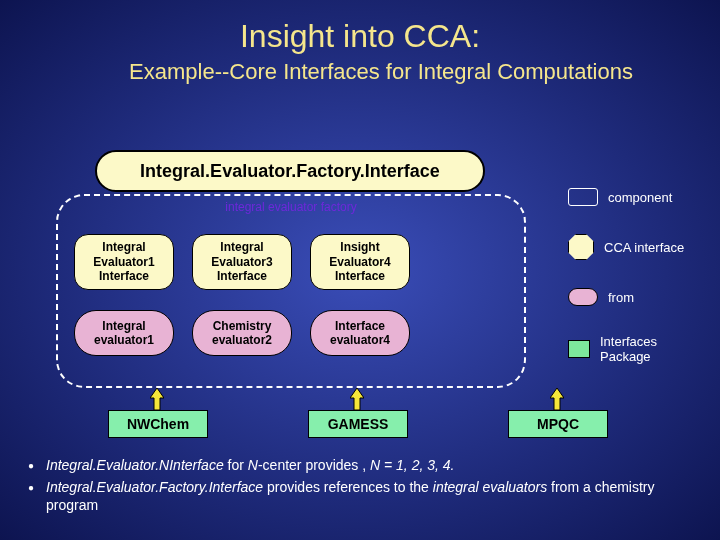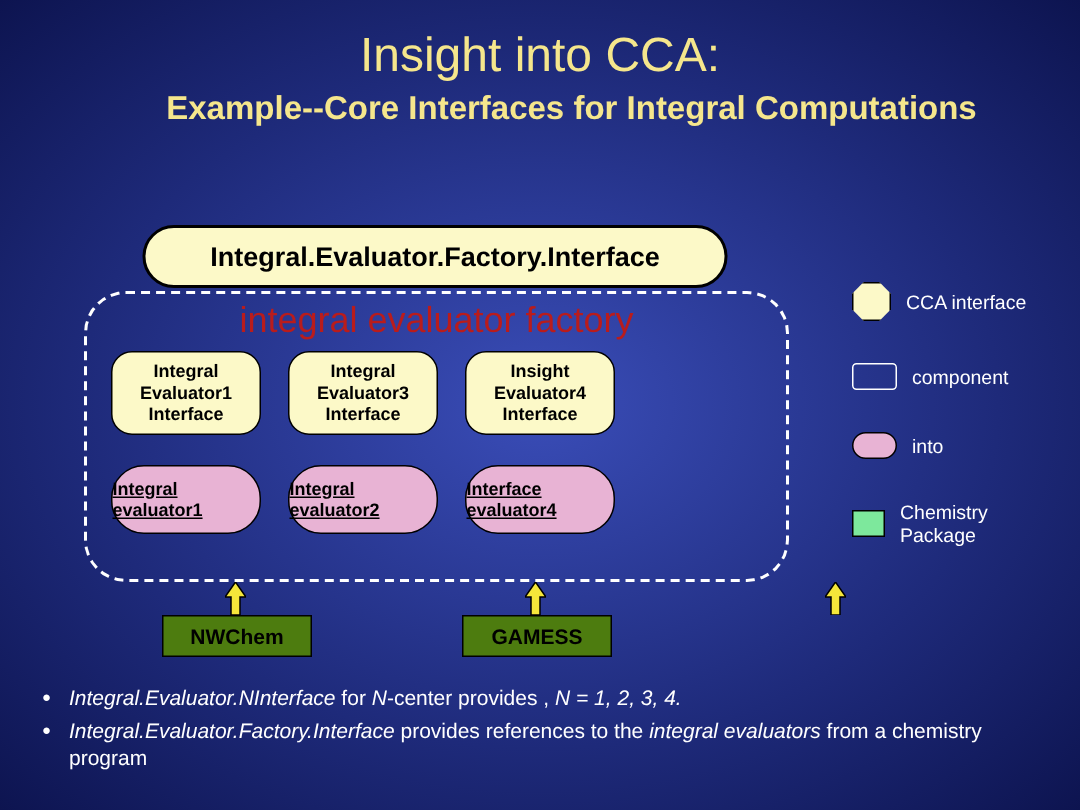--- a/index.html
+++ b/index.html
@@ -16,21 +16,21 @@
     text-align: center;
     color: #f5e68c;
     font-size: 32px;
     font-weight: normal;
     padding-top: 18px;
   }
   .subtitle {
     text-align: center;
     color: #f5e68c;
     font-size: 22px;
-    font-weight: bold;
+    font-weight: normal;
     padding-top: 4px;
     padding-left: 42px;
   }
   .main-interface {
     position: absolute;
     left: 95px;
     top: 150px;
     width: 390px;
     height: 42px;
     background: #fcf9c8;
@@ -50,22 +50,22 @@
     height: 194px;
     border: 2px dashed #fff;
     border-radius: 28px;
   }
   .factory-label {
     position: absolute;
     left: 56px;
     top: 200px;
     width: 470px;
     text-align: center;
-    color: #b91c1c;
-    font-size: 24px;
+    color: #6d28d9;
+    font-size: 12px;
   }
   .row1, .row2 {
     position: absolute;
     display: flex;
     gap: 18px;
   }
   .row1 { left: 74px; top: 234px; }
   .row2 { left: 74px; top: 310px; }
   .iface-box {
     width: 100px;
@@ -83,37 +83,36 @@
   }
   .class-box {
     width: 100px;
     height: 46px;
     background: #e8b3d4;
     border: 1.5px solid #000;
     border-radius: 22px;
     display: flex;
     align-items: center;
     justify-content: center;
-    text-align: left;
+    text-align: center;
     font-size: 12px;
     font-weight: bold;
     line-height: 1.2;
-    text-decoration: underline;
   }
   .pkg-row {
     position: absolute;
     left: 108px;
     top: 410px;
     display: flex;
     gap: 100px;
   }
   .pkg-box {
     width: 100px;
     height: 28px;
-    background: #4d7c0f;
+    background: #86efac;
     border: 1.5px solid #000;
     display: flex;
     align-items: center;
     justify-content: center;
     font-size: 14px;
     font-weight: bold;
   }
   .arrow {
     position: absolute;
     width: 14px;
@@ -194,21 +193,21 @@
 <div class="factory-label">integral evaluator factory</div>
 
 <div class="row1">
   <div class="iface-box">Integral Evaluator1 Interface</div>
   <div class="iface-box">Integral Evaluator3 Interface</div>
   <div class="iface-box">Insight Evaluator4 Interface</div>
 </div>
 
 <div class="row2">
   <div class="class-box">Integral evaluator1</div>
-  <div class="class-box">Integral evaluator2</div>
+  <div class="class-box">Chemistry evaluator2</div>
   <div class="class-box">Interface evaluator4</div>
 </div>
 
 <div class="arrow" style="left:150px; top:388px;">
   <svg width="14" height="22">
       <path d="M7 0 L0 10 L4 10 L4 22 L10 22 L10 10 L14 10 Z" fill="#f5e63a" stroke="#000" stroke-width="1"></path>
     </svg>
 </div>
 <div class="arrow" style="left:350px; top:388px;">
   <svg width="14" height="22">
@@ -217,38 +216,39 @@
 </div>
 <div class="arrow" style="left:550px; top:388px;">
   <svg width="14" height="22">
       <path d="M7 0 L0 10 L4 10 L4 22 L10 22 L10 10 L14 10 Z" fill="#f5e63a" stroke="#000" stroke-width="1"></path>
     </svg>
 </div>
 
 <div class="pkg-row">
   <div class="pkg-box">NWChem</div>
   <div class="pkg-box">GAMESS</div>
+  <div class="pkg-box">MPQC</div>
 </div>
 
 <div class="legend">
+  <div class="legend-item">
+    <div class="legend-shape lg-rect"></div>
+    <span>component</span>
+  </div>
   <div class="legend-item">
     <div class="legend-shape lg-octagon"></div>
     <span>CCA interface</span>
   </div>
   <div class="legend-item">
-    <div class="legend-shape lg-rect"></div>
-    <span>component</span>
-  </div>
-  <div class="legend-item">
     <div class="legend-shape lg-pill"></div>
-    <span>into</span>
+    <span>from</span>
   </div>
   <div class="legend-item">
     <div class="legend-shape lg-sq"></div>
-    <span>Chemistry Package</span>
+    <span>Interfaces Package</span>
   </div>
 </div>
 
 <ul class="bullets">
   <li>
     <em>Integral.Evaluator.NInterface</em><span> for </span><em>N</em><span>-center provides , </span><em>N = 1, 2, 3, 4.</em>
   </li>
   <li>
     <em>Integral.Evaluator.Factory.Interface</em><span> provides references to the </span><em>integral evaluators</em><span> from a chemistry program</span>
   </li>

